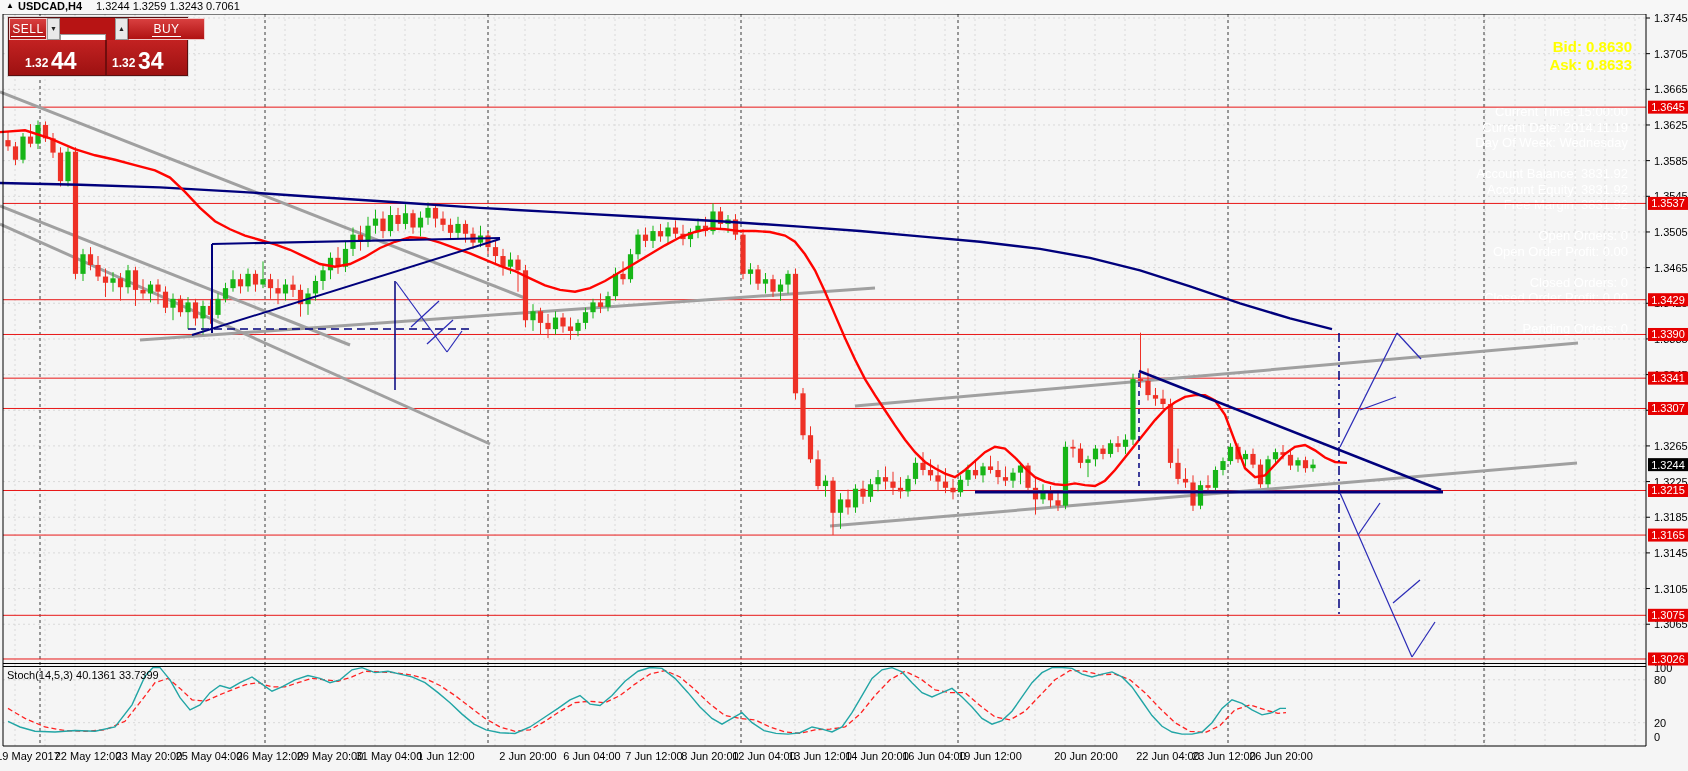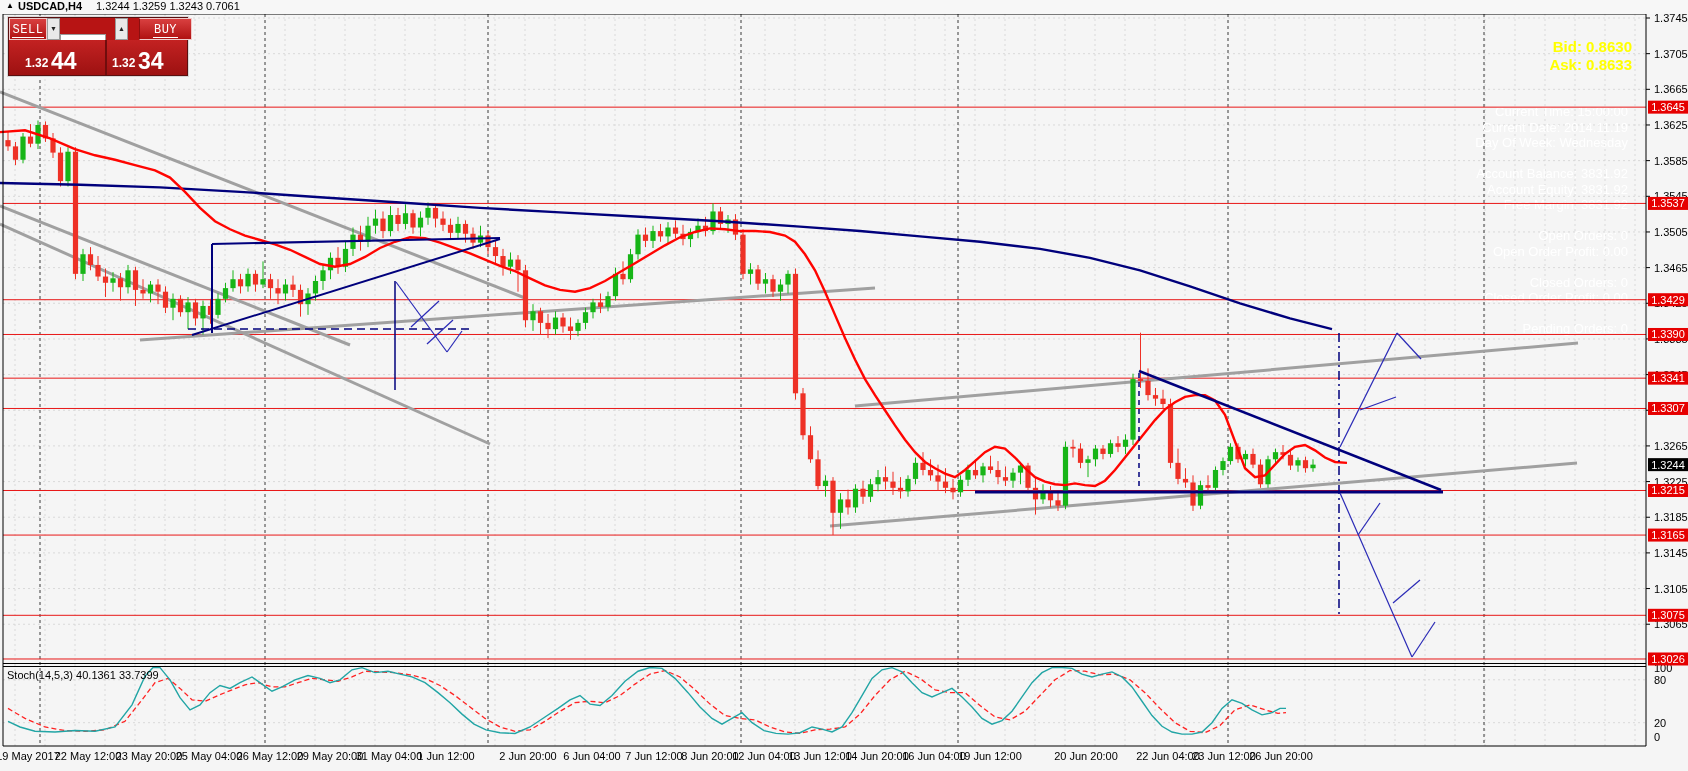--- a/index.html
+++ b/index.html
@@ -7,23 +7,23 @@
   #chart-svg{position:absolute;left:0;top:0;}
   #chart-svg text{font-family:"Liberation Sans",sans-serif;}
   .titlebar{position:absolute;left:0;top:0;width:100%;height:14px;background:#f7f7f7;font-size:11px;color:#000;white-space:nowrap;}
   .titlebar .mark{position:absolute;left:6px;top:1px;font-size:8px;}
   .titlebar .sym{position:absolute;left:18px;top:0px;font-weight:bold;font-size:11px;text-align:center;}
   .titlebar .ohlc{position:absolute;left:96px;top:0px;font-size:11px;}
   
   .panel{position:absolute;left:8px;top:17px;width:178px;height:57px;border:1px solid #5a0f0f;background:#b71414;box-shadow:0 0 0 1px #d8d8d8;}
   .row1{position:absolute;left:0;top:0;height:22px;width:100%;}
   .btn{position:absolute;top:0;height:22px;background:linear-gradient(#d94040,#b01212);color:#fff;font-size:12px;text-align:center;line-height:21px;letter-spacing:.5px;border:1px solid #f0caca;box-sizing:border-box;}
-  .btn span{border-bottom:1px solid #fff;padding:0 1px;font-family:Liberation Mono, monospace;}
+  .btn span{border-bottom:1px solid #fff;padding:0 1px;}
   #sellBtn{left:0;width:38px;}
-  #buyBtn{left:130px;width:53px;border-left:1px solid #8c0f0f;}
+  #buyBtn{left:119px;width:77px;border-left:1px solid #8c0f0f;}
   .spin{position:absolute;top:0;height:22px;width:13px;background:#e9e9e9;border:1px solid #9a9a9a;box-sizing:border-box;color:#222;font-size:7px;text-align:center;line-height:20px;}
   #spinDown{left:38px;}
   #spinUp{left:106px;}
   .vol{position:absolute;left:51px;top:0;width:46px;height:22px;background:#fff;border:1px solid #9a9a9a;box-sizing:border-box;color:#4d7c0f;font-size:13px;text-align:center;line-height:20px;margin-top:16px;}
   .bigrow{position:absolute;left:0;top:22px;width:100%;height:35px;}
   .bighalf{position:absolute;top:0;height:35px;background:linear-gradient(#c32222,#9d1111);color:#fff;white-space:nowrap;}
   #bigSell{left:0;width:96px;border-right:2px solid #700d0d;}
   #bigBuy{left:98px;width:80px;}
   .bighalf .sm{font-size:12px;font-weight:bold;position:absolute;bottom:5px;margin-top:29px;}
   .bighalf .lg{font-size:23px;font-weight:bold;position:absolute;bottom:0px;}

